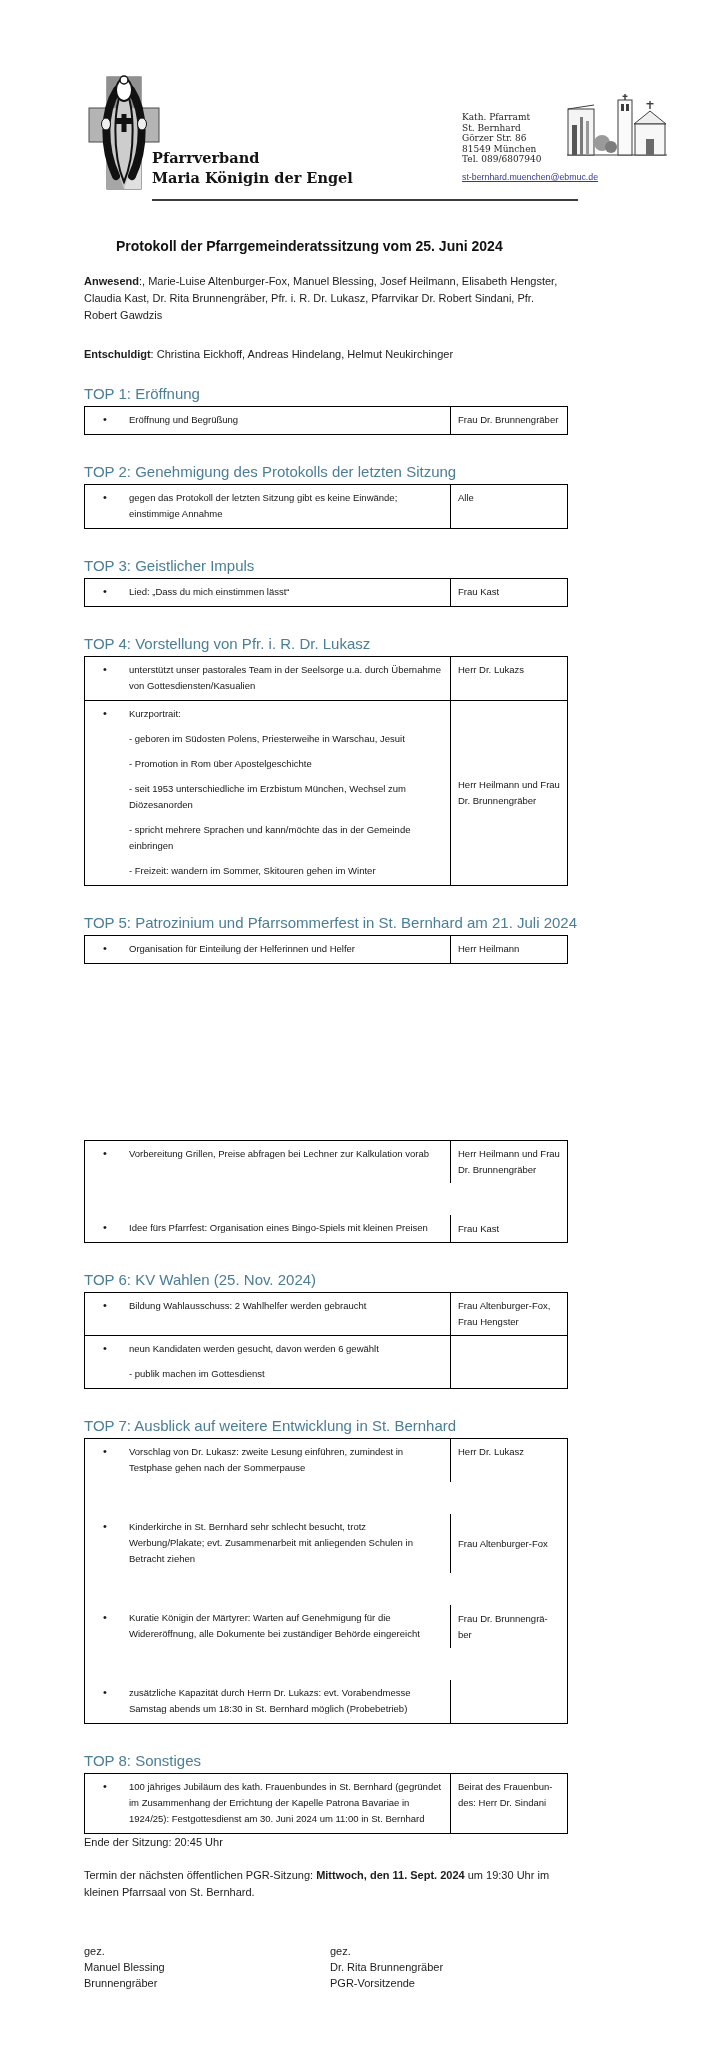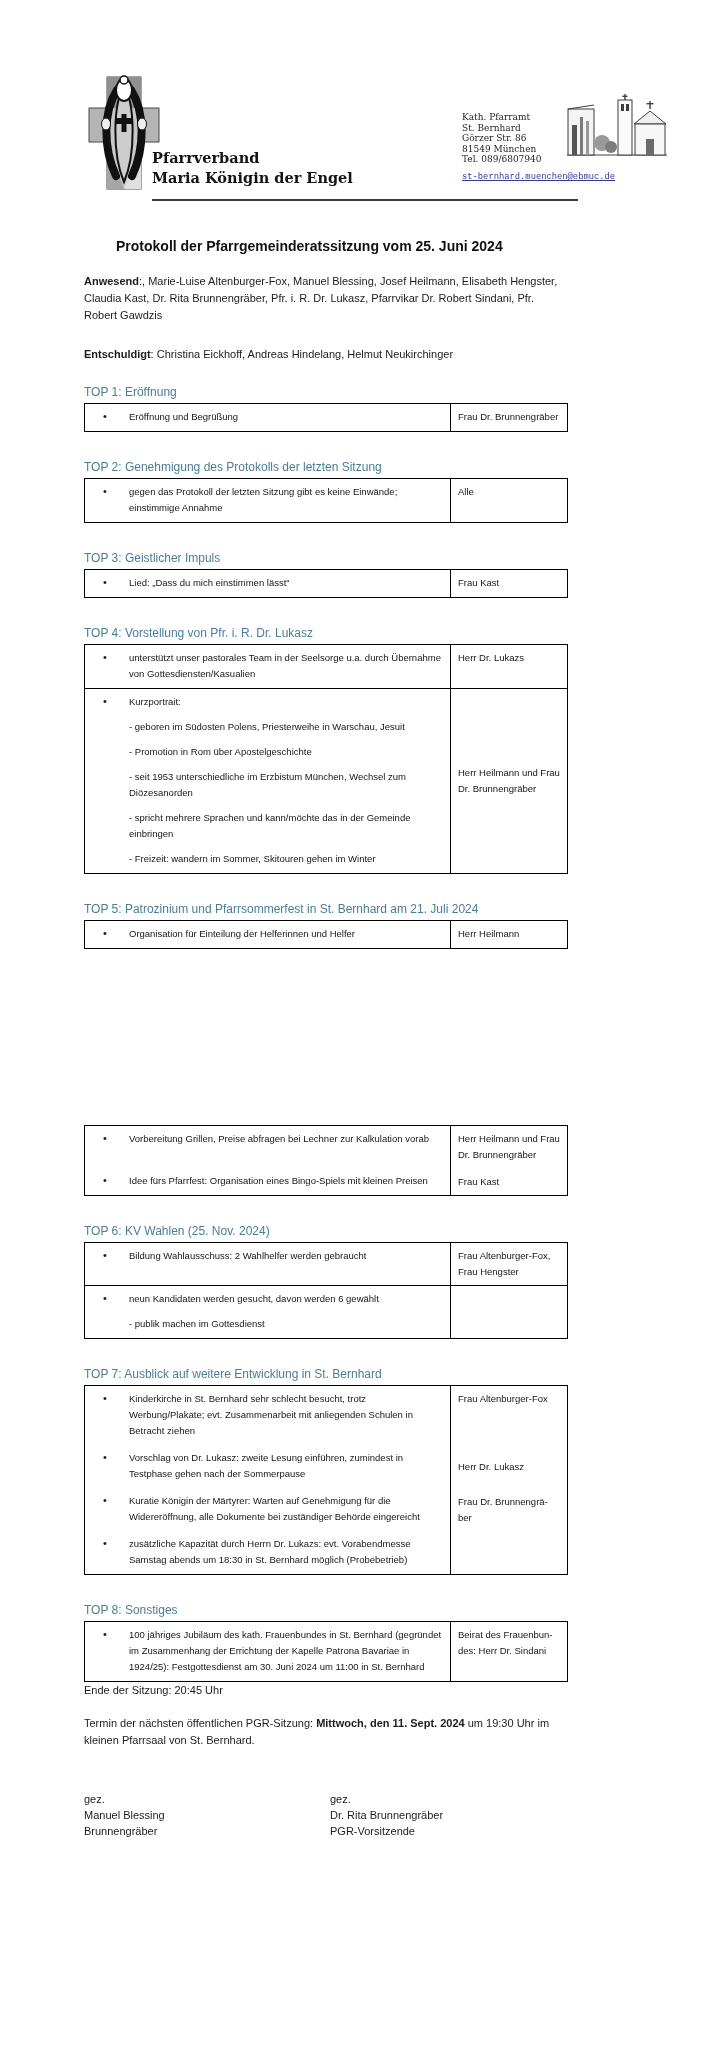--- a/index.html
+++ b/index.html
@@ -6,35 +6,35 @@
   .page{position:relative;width:724px;height:2048px;background:#fff;overflow:hidden;
         font-family:"Liberation Sans",sans-serif;color:#1c1c1c;}
   
   .header{position:relative;height:236px;}
   .logo{position:absolute;left:86px;top:74px;}
   .org-name{position:absolute;left:152px;top:148px;font-family:"DejaVu Serif",serif;
             font-weight:bold;font-size:14.5px;line-height:20px;color:#141414;}
   .contact{position:absolute;left:462px;top:112px;font-family:"DejaVu Serif",serif;
            font-size:9px;line-height:10.5px;color:#1f1f1f;}
   .church{position:absolute;left:566px;top:94px;}
-  .email{position:absolute;left:462px;top:172px;font-family:Liberation Mono, monospace;
+  .email{position:absolute;left:462px;top:172px;font-family:Liberation Sans, sans-serif;
          font-size:8.8px;color:#343a97;text-decoration:underline;cursor:pointer;}
   .hrule{position:absolute;left:152px;top:199px;width:426px;height:2px;background:#3c3c3c;}
   
   .content{padding:2px 0 0 84px;width:494px;}
   .title{font-size:14px;font-weight:bold;margin:0 0 19px;color:#111;padding-left:32px;}
   .meta{font-size:11px;line-height:17px;margin:4px 0 22px;width:486px;}
   .meta.tight{margin:0;}
-  .top-h{font-size:12px;font-weight:400;color:#4a7d96;margin:28px 0 4px;}
+  .top-h{font-size:15px;font-weight:400;color:#4a7d96;margin:28px 0 4px;}
   .top-h.first{margin-top:22px;}
   
   .tbl{width:482px;border:1px solid #000;font-size:9.5px;line-height:16px;color:#161616;}
   .row{display:flex;}
   .row + .row{border-top:1px solid #000;align-items:center;}
-  .tbl.nolines .row + .row{border-top:none;}
+  .tbl.nolines .row + .row{border-top:none;margin-top:32px;}
   .cl{width:366px;border-right:1px solid #000;padding:5px 6px 6px 44px;box-sizing:border-box;}
   .cr{flex:1;padding:5px 4px 5px 7px;white-space:pre-line;}
   .cl p{margin:0;position:relative;}
   .cl p + p{margin-top:9px;}
   .cl p.b::before{content:"\2022";position:absolute;left:-26px;top:-1px;font-size:11px;}
   .pagebreak{height:176px;}
   
   .endline{margin-top:30px;}
   .termin{margin-top:16px;margin-bottom:0;}
   .sig{display:flex;margin-top:42px;font-size:11px;line-height:16px;}
@@ -204,29 +204,29 @@
           <p class="d">- publik machen im Gottesdienst</p>
         </div>
         <div class="cr"></div>
       </div>
     </div>
 
     <h2 class="top-h">TOP 7: Ausblick auf weitere Entwicklung in St. Bernhard</h2>
     <div class="tbl nolines">
       <div class="row">
         <div class="cl">
+            <p class="b">Vorschlag von Dr. Lukasz: zweite Lesung einführen, zumindest in Testphase gehen nach der Sommerpause</p>
+          </div>
+        <div class="cr">Herr Dr. Lukasz</div>
+      </div>
+      <div class="row">
+        <div class="cl">
             <p class="b">Kinderkirche in St. Bernhard sehr schlecht besucht, trotz Werbung/Plakate; evt. Zusammenarbeit mit anliegenden Schulen in Betracht ziehen</p>
           </div>
         <div class="cr">Frau Altenburger-Fox</div>
-      </div>
-      <div class="row">
-        <div class="cl">
-            <p class="b">Vorschlag von Dr. Lukasz: zweite Lesung einführen, zumindest in Testphase gehen nach der Sommerpause</p>
-          </div>
-        <div class="cr">Herr Dr. Lukasz</div>
       </div>
       <div class="row">
         <div class="cl">
             <p class="b">Kuratie Königin der Märtyrer: Warten auf Genehmigung für die Widereröffnung, alle Dokumente bei zuständiger Behörde eingereicht</p>
           </div>
         <div class="cr">Frau Dr. Brunnengrä-
 ber</div>
       </div>
       <div class="row">
         <div class="cl">

